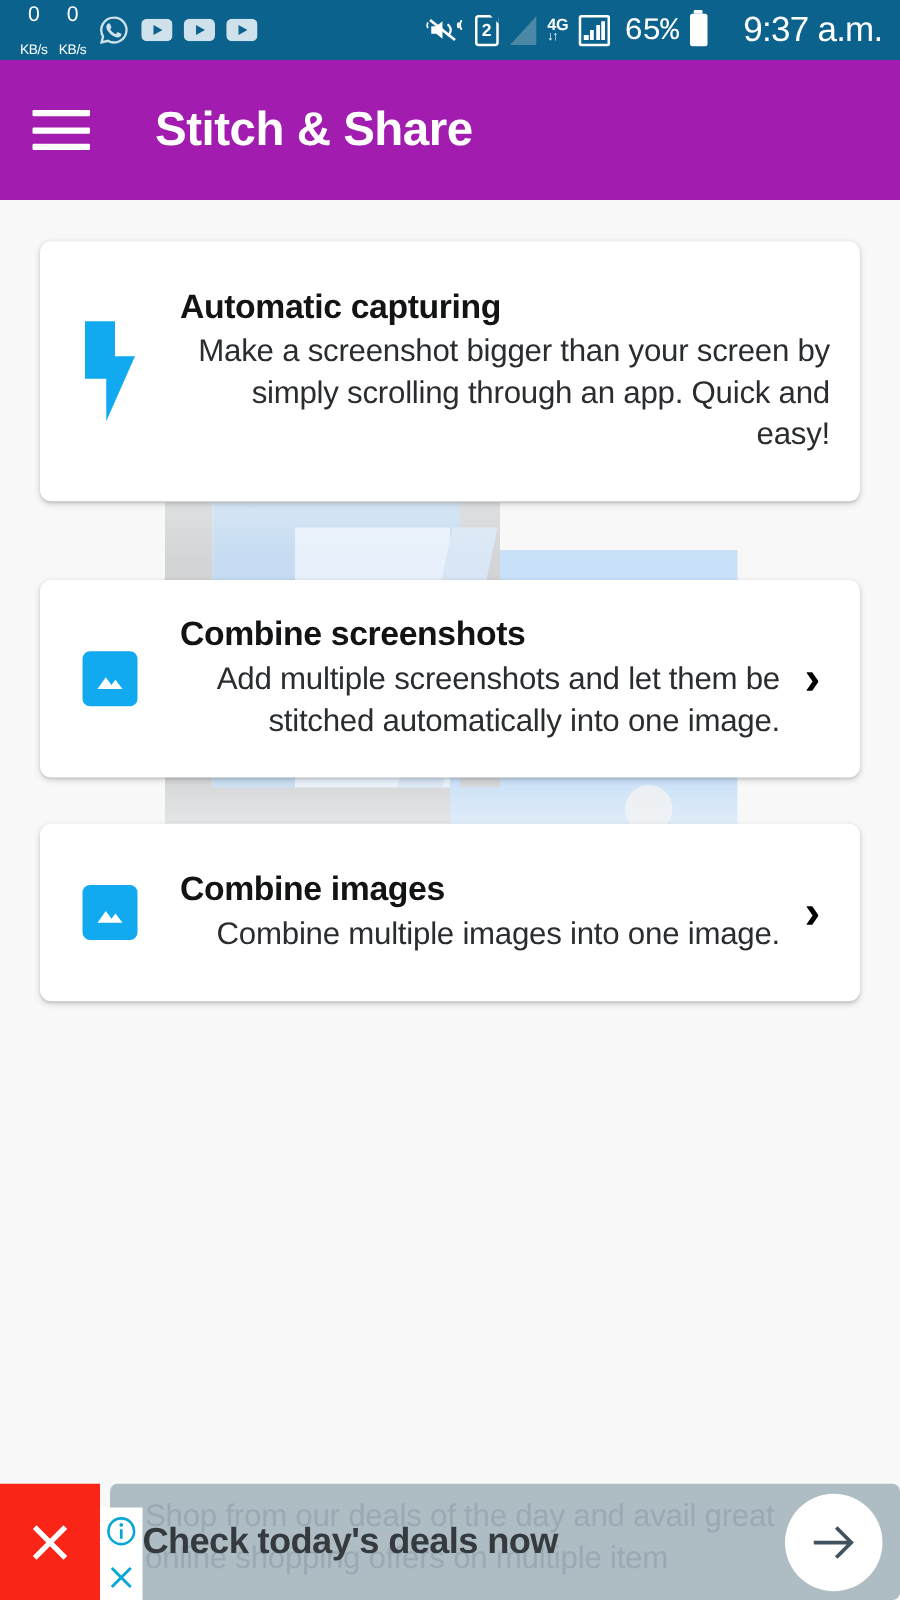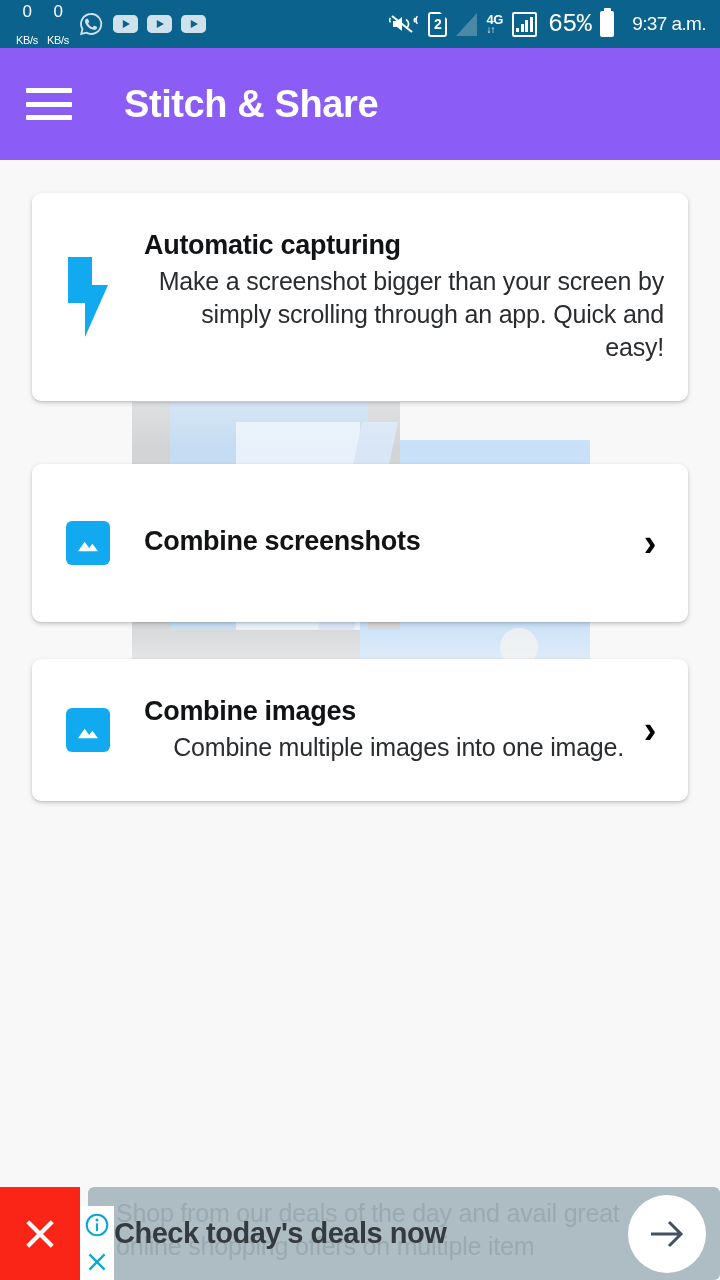--- a/index.html
+++ b/index.html
@@ -23,21 +23,21 @@
   .sb-left { display:flex; align-items:center; gap:9px; flex:1 1 auto; }
   .sb-right { display:flex; align-items:center; gap:9px; }
 
   .net-speed { display:flex; flex-direction:column; align-items:center; line-height:1; }
   .net-speed .num { font-size:17px; font-weight:400; letter-spacing:-.3px; }
   .net-speed .unit { font-size:11px; font-weight:400; margin-top:15px; letter-spacing:-.3px; }
 
   .sb-icon { display:flex; align-items:center; justify-content:center; }
 
   .sb-pct { font-size:25px; font-weight:400; letter-spacing:-.6px; margin-left:2px;font-family:Liberation Mono, monospace; }
-  .sb-time { font-size:19px; font-weight:400; letter-spacing:-.6px; margin-left:9px; white-space:nowrap; }
+  .sb-time { font-size:28px; font-weight:400; letter-spacing:-.6px; margin-left:20px; white-space:nowrap; }
 
   .sim-badge {
     width:19px; height:25px; border:2px solid #fff; border-radius:3px;
     display:flex; align-items:center; justify-content:center;
     font-size:14px; font-weight:700; position:relative;
   }
   .sim-badge::before{
     content:""; position:absolute; top:-2px; right:-2px;
     border-top:7px solid #0b628c; border-left:7px solid transparent;
   }
@@ -51,21 +51,21 @@
   .sig-box { width:25px; height:25px; border:2px solid #fff; border-radius:2px; display:flex; align-items:flex-end; justify-content:center; gap:1.5px; padding:3px 2px; }
   .sig-box i { width:3.5px; background:#fff; display:block; }
 
   .batt { width:14px; height:26px; background:#fff; border-radius:2px; position:relative; }
   .batt::before{ content:""; position:absolute; top:-3px; left:3.5px; width:7px; height:3px; background:#fff; border-radius:1px 1px 0 0;}
 
   
   #app-bar {
     position:absolute; top:48px; left:0;
     width:720px; height:112px;
-    background:#8b5cf6;
+    background:#a21caf;
     display:flex; align-items:center;
     padding-left:26px;
   }
   #hamburger { width:46px; height:32px; display:flex; flex-direction:column; justify-content:space-between; cursor:pointer; }
   #hamburger span { display:block; height:5px; background:#fff; border-radius:1px; width:100%; }
   #app-title { color:#fff; font-size:38px; font-weight:700; margin-left:52px; letter-spacing:-.4px; }
 
   
   #bg-illustration { position:absolute; top:400px; left:0; width:720px; height:265px; overflow:hidden; }
   #bg-illustration div { position:absolute; }
@@ -238,20 +238,21 @@
   <div class="card" id="card-screens">
     <div class="card-icon-wrap">
       <span class="img-icon">
         <svg width="30" height="30" viewBox="0 0 24 24">
             <path d="M4 18.5 9.3 11l3.6 5 2.6-3.4L20 18.5Z" fill="#fff"></path>
           </svg>
       </span>
     </div>
     <div class="card-body">
       <div class="card-title">Combine screenshots</div>
+      <div class="card-desc">Add multiple screenshots and let them be stitched automatically into one image.</div>
     </div>
     <div class="chev">›</div>
   </div>
 
   <div class="card" id="card-images">
     <div class="card-icon-wrap">
       <span class="img-icon">
         <svg width="30" height="30" viewBox="0 0 24 24">
             <path d="M4 18.5 9.3 11l3.6 5 2.6-3.4L20 18.5Z" fill="#fff"></path>
           </svg>

